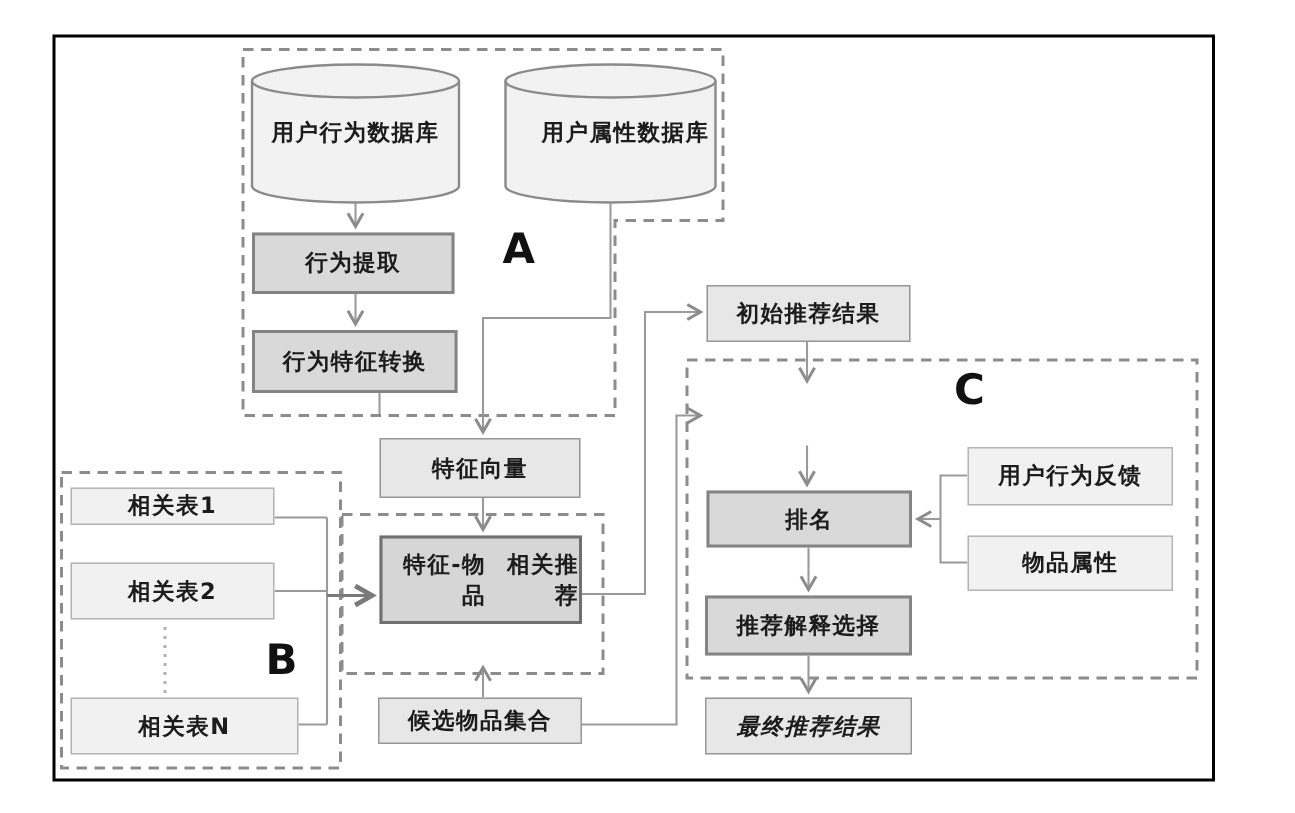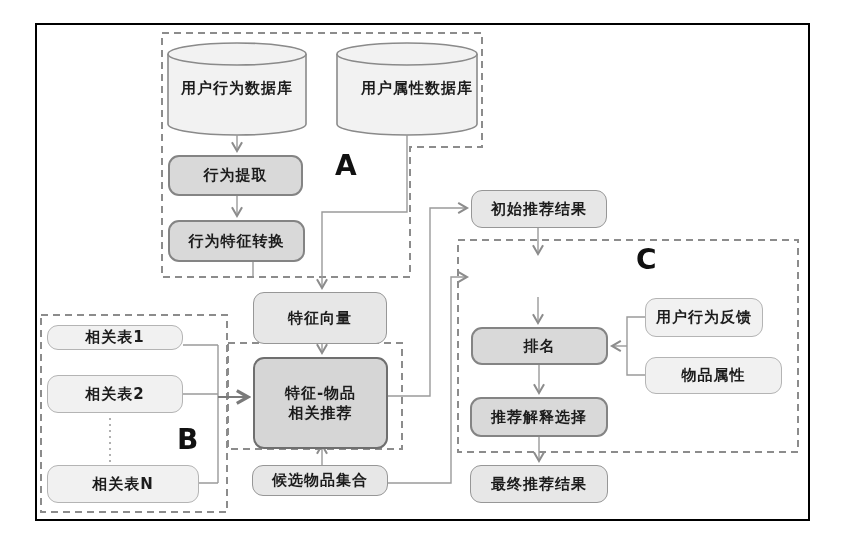--- a/index.html
+++ b/index.html
@@ -7,21 +7,21 @@
     position:relative;width:863px;height:542px;background:#ffffff;
     font-family:"DejaVu Sans",sans-serif;overflow:hidden;
   }
   #frame{
     position:absolute;left:35px;top:23px;width:775px;height:498px;
     border:2px solid #000000;box-sizing:border-box;background:#ffffff;
   }
   svg.layer{position:absolute;left:0;top:0;width:863px;height:542px;}
   .node{
     position:absolute;box-sizing:border-box;display:flex;align-items:center;justify-content:center;
-    font-size:15px;font-weight:600;color:#1c1c1c;letter-spacing:1px;text-align:center;line-height:1.35;border-radius:11px;
+    font-size:15px;font-weight:600;color:#1c1c1c;letter-spacing:1px;text-align:center;line-height:1.35;
   }
   .node.process{background:#d9d9d9;border:2px solid #848484;}
   .node.data{background:#e7e7e7;border:1.5px solid #979797;}
   .node.input{background:#f1f1f1;border:1.4px solid #b4b4b4;}
   .node.strong{border:2px solid #6f6f6f;background:#d6d6d6;}
   .cyl-label{
     position:absolute;display:flex;align-items:center;justify-content:center;
     font-size:15px;font-weight:700;color:#1c1c1c;letter-spacing:1px;
   }
   .region-label{
@@ -83,33 +83,33 @@
 
   <div class="cyl-label" style="left:168px;top:70px;width:138px;height:36px;">用户行为数据库</div>
   <div class="cyl-label" style="left:337px;top:70px;width:160px;height:36px;">用户属性数据库</div>
 
   <div class="region-label" style="left:335px;top:149px;">A</div>
   <div class="region-label" style="left:177px;top:423px;">B</div>
   <div class="region-label" style="left:636px;top:243px;">C</div>
 
   <div class="node process" style="left:168px;top:155px;width:135px;height:41px;">行为提取</div>
   <div class="node process" style="left:168px;top:220px;width:137px;height:42px;text-align:right;">行为特征转换</div>
-  <div class="node data" style="left:253px;top:292px;width:134px;height:52px;">特征向量</div>
+  <div class="node data" style="left:253px;top:292px;width:134px;height:40px;">特征向量</div>
 
   <div class="node input" style="left:47px;top:325px;width:136px;height:25px;">相关表1</div>
   <div class="node input" style="left:47px;top:375px;width:136px;height:38px;">相关表2</div>
   <div class="node input" style="left:47px;top:465px;width:152px;height:38px;">相关表N</div>
 
-  <div class="node process strong" style="left:253px;top:357px;width:135px;height:92px;flex-direction:column;text-align:right;">
+  <div class="node process strong" style="left:253px;top:357px;width:135px;height:59px;flex-direction:row;text-align:right;">
     <div>特征-物品</div>
     <div>相关推荐</div>
   </div>
 
   <div class="node data" style="left:252px;top:465px;width:136px;height:31px;">候选物品集合</div>
 
   <div class="node data" style="left:471px;top:190px;width:136px;height:38px;">初始推荐结果</div>
   <div class="node process" style="left:471px;top:327px;width:137px;height:38px;">排名</div>
-  <div class="node input" style="left:645px;top:298px;width:118px;height:39px;">用户行为反馈</div>
+  <div class="node input" style="left:645px;top:298px;width:137px;height:39px;">用户行为反馈</div>
   <div class="node input" style="left:645px;top:357px;width:137px;height:37px;">物品属性</div>
   <div class="node process" style="left:470px;top:397px;width:138px;height:40px;">推荐解释选择</div>
-  <div class="node data" style="left:470px;top:465px;width:138px;height:38px;">最终推荐结果</div>
+  <div class="node data" style="left:470px;top:465px;width:138px;height:38px;font-style:italic;">最终推荐结果</div>
 
 </div>
 
 </body></html>

